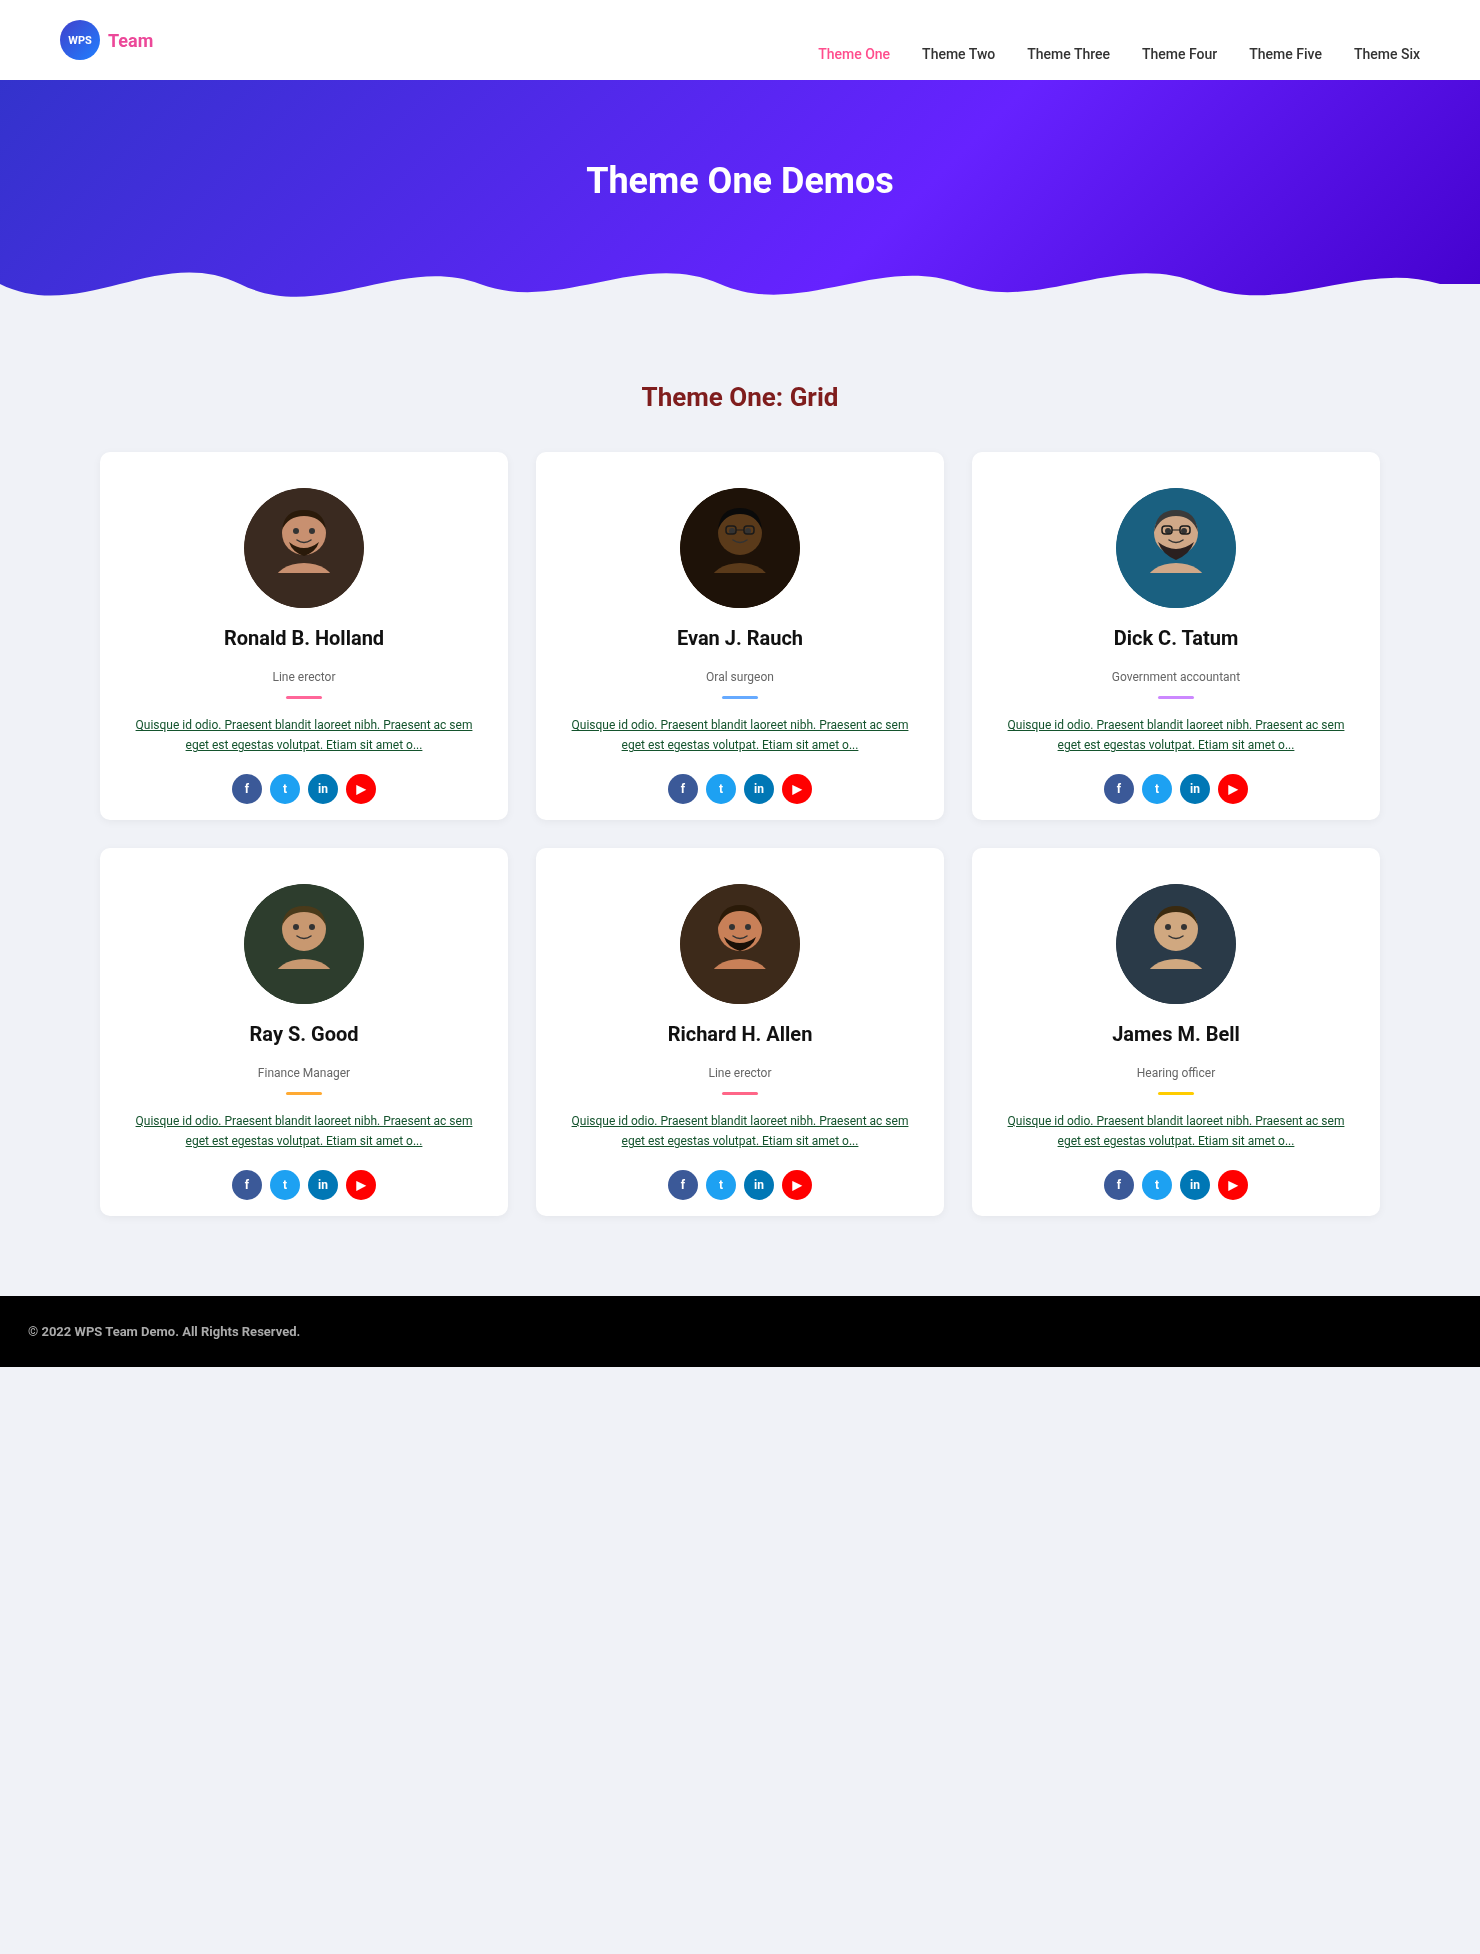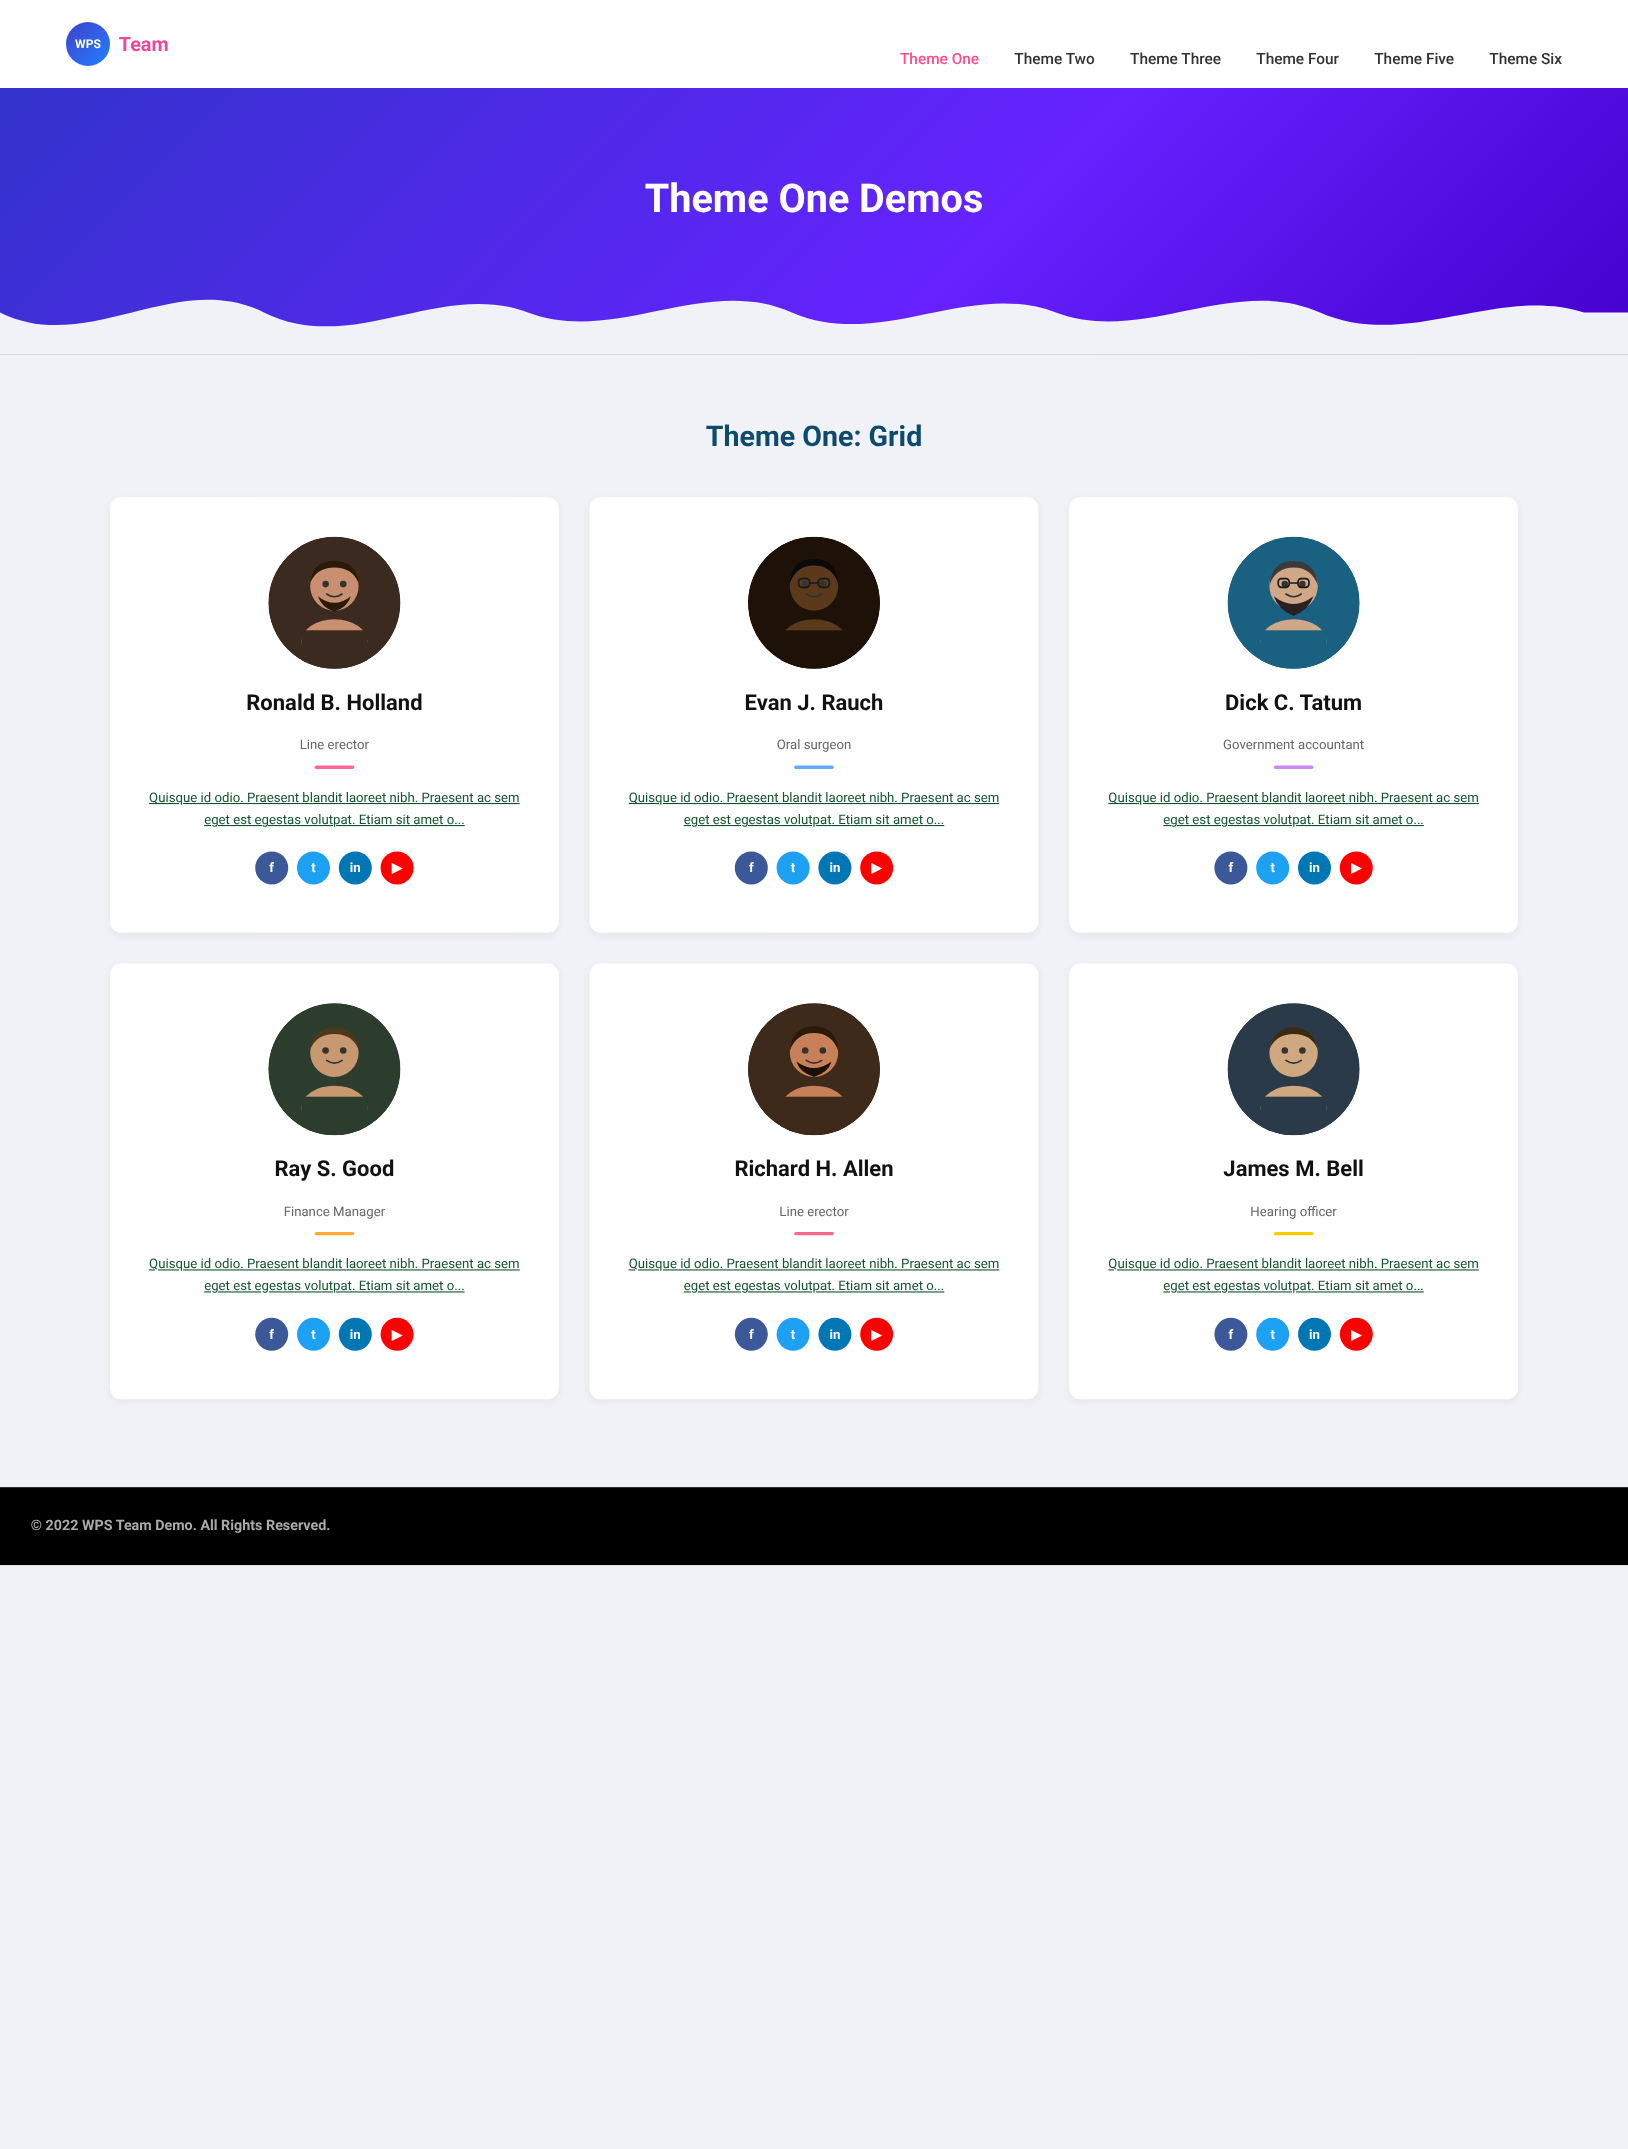--- a/index.html
+++ b/index.html
@@ -51,34 +51,34 @@
 
     
     .main-content {
       background: #f0f2f7;
       padding: 60px 100px 80px;
     }
     .section-title {
       text-align: center;
       font-size: 26px;
       font-weight: 700;
-      color: #0c4a6e;
+      color: #7f1d1d;
       margin-bottom: 40px;
     }
     .grid {
       display: grid;
       grid-template-columns: repeat(3, 1fr);
       gap: 28px;
     }
 
     
     .card {
       background: #fff;
       border-radius: 10px;
-      padding: 36px 24px 44px;
+      padding: 36px 24px 16px;
       text-align: center;
       box-shadow: 0 2px 8px rgba(0,0,0,0.05);
     }
     .avatar-wrap {
       width: 120px; height: 120px;
       border-radius: 50%;
       overflow: hidden;
       margin: 0 auto 18px;
       background: #ccc;
     }

